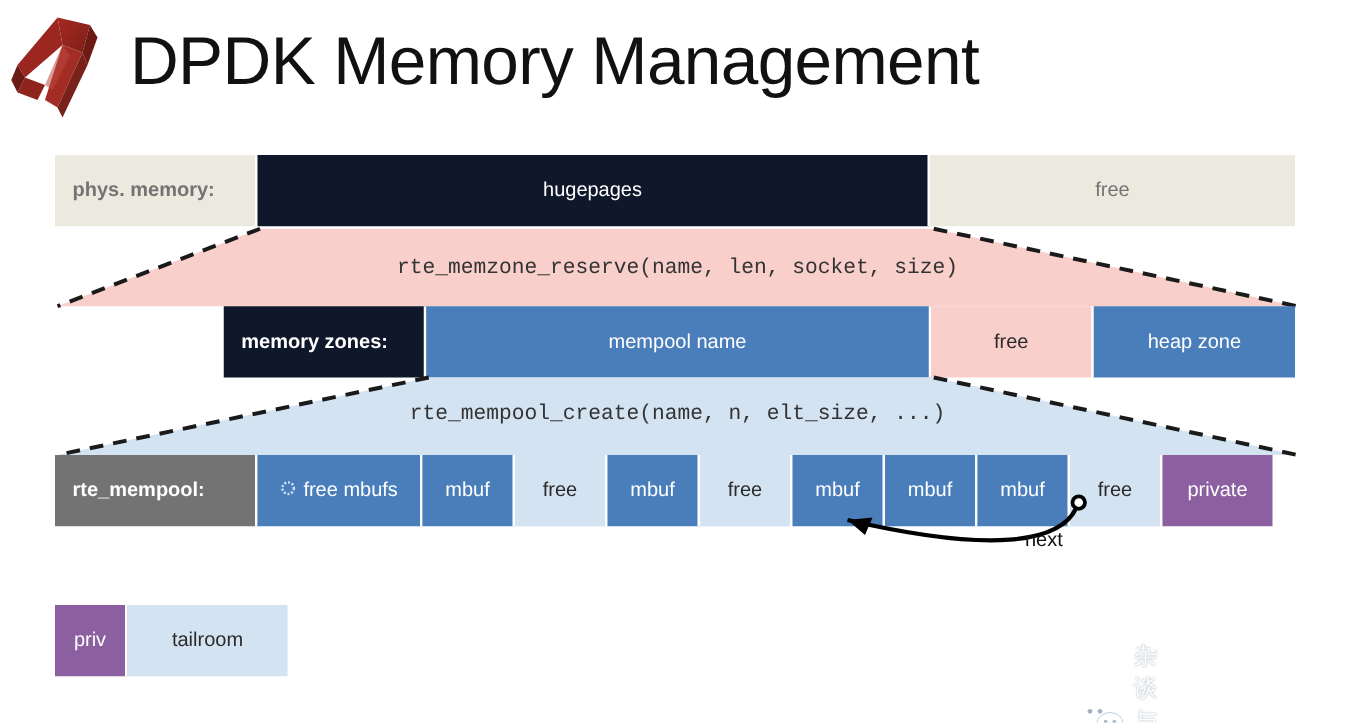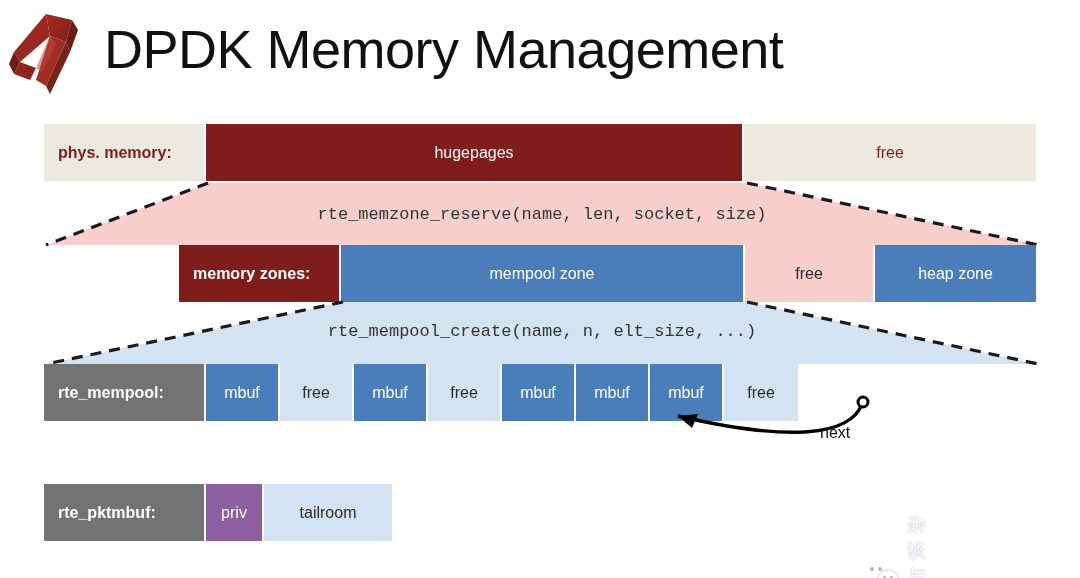--- a/index.html
+++ b/index.html
@@ -24,22 +24,22 @@
   .cell {
     position: relative; height: 57px;
     display: flex; align-items: center; justify-content: center;
     font-size: 16px; color: #ffffff; white-space: nowrap;
     border-right: 2px solid #ffffff;
     overflow: hidden;
   }
   .cell:last-child { border-right: none; }
   .cell.label { font-weight: bold; justify-content: flex-start; padding-left: 14px; font-size: 16px; }
 
-  .c-red    { background: #7f1d1d; color: #fff; }
-  .c-cream  { background: #eceade; color: #7f1d1d; }
+  .c-red    { background: #0f172a; color: #fff; }
+  .c-cream  { background: #eceade; color: #737373; }
   .c-blue   { background: #4a7ebb; color: #fff; }
   .c-pink   { background: #f8cfcb; color: #2b2b2b; }
   .c-ltblue { background: #d4e3f2; color: #2b2b2b; }
   .c-purple { background: #8c5fa0; color: #fff; }
   .c-mpbar  { background: #737373; color: #fff; }
 
   #row-phys    { top: 124px; }
   #row-zones   { top: 245px; justify-content: flex-end; }
   #row-mempool { top: 364px; }
   #row-pktmbuf { top: 484px; }
@@ -119,60 +119,68 @@
     <svg width="1080" height="66" viewBox="0 0 1080 66">
       <polygon points="206,2 745,2 1036,64 44,64" fill="#f8cfcb"></polygon>
       <path d="M206,2 L44,64" stroke="#1a1a1a" stroke-width="3.2" fill="none" stroke-dasharray="11,8"></path>
       <path d="M745,2 L1036,64" stroke="#1a1a1a" stroke-width="3.2" fill="none" stroke-dasharray="11,8"></path>
     </svg>
     <div class="conn-text">rte_memzone_reserve(name, len, socket, size)</div>
   </div>
 
   <div class="row" id="row-zones">
     <div class="cell label c-red" style="width:162px">memory zones:</div>
-    <div class="cell c-blue" style="width:404px">mempool zone</div>
+    <div class="cell c-blue" style="width:404px">mempool name</div>
     <div class="cell c-pink" style="width:130px">free</div>
     <div class="cell c-blue" style="width:161px">heap zone</div>
   </div>
 
   <div class="connector" id="conn2">
     <svg width="1080" height="66" viewBox="0 0 1080 66">
       <polygon points="341,2 745,2 1036,64 44,64" fill="#d4e3f2"></polygon>
       <path d="M341,2 L44,64" stroke="#1a1a1a" stroke-width="3.2" fill="none" stroke-dasharray="11,8"></path>
       <path d="M745,2 L1036,64" stroke="#1a1a1a" stroke-width="3.2" fill="none" stroke-dasharray="11,8"></path>
     </svg>
     <div class="conn-text">rte_mempool_create(name, n, elt_size, ...)</div>
   </div>
 
   <div class="row" id="row-mempool">
     <div class="cell label c-mpbar" style="width:162px">rte_mempool:</div>
 
+    <div class="cell c-blue" style="width:132px">
+      <span class="ring-icon">
+        <svg width="13" height="13" viewBox="0 0 13 13">
+          <circle cx="6.5" cy="6.5" r="4.6" fill="none" stroke="#cfe0f0" stroke-width="2" stroke-dasharray="1.6,1.4"></circle>
+        </svg>
+      </span>
+      <span>free mbufs</span>
+    </div>
 
     <div class="cell c-blue" style="width:74px">mbuf</div>
     <div class="cell c-ltblue" style="width:74px">free</div>
     <div class="cell c-blue" style="width:74px">mbuf</div>
     <div class="cell c-ltblue" style="width:74px">free</div>
     <div class="cell c-blue" style="width:74px">mbuf</div>
     <div class="cell c-blue" style="width:74px">mbuf</div>
     <div class="cell c-blue" style="width:74px">mbuf</div>
     <div class="cell c-ltblue" style="width:74px">free</div>
+    <div class="cell c-purple" style="width:88px">private</div>
   </div>
 
   <div id="next-arrow">
     <svg width="260" height="60" viewBox="0 0 260 60">
       <path d="M222,14 C210,46 150,52 38,26" stroke="#000" stroke-width="3.4" fill="none"></path>
       <polygon points="38,26 58,24 52,38" fill="#000"></polygon>
       <circle cx="223" cy="12" r="5" fill="#fff" stroke="#000" stroke-width="3"></circle>
     </svg>
   </div>
   <div id="next-label">next</div>
 
 
   <div class="row" id="row-pktmbuf">
-    <div class="cell label c-mpbar" style="width:162px">rte_pktmbuf:</div>
     <div class="cell c-purple" style="width:58px">priv</div>
     <div class="cell c-ltblue" style="width:128px">tailroom</div>
   </div>
 
   <div id="watermark">
     <span>
       <svg width="40" height="32" viewBox="0 0 40 32">
         <ellipse cx="14" cy="12" rx="12.5" ry="10.5" fill="#fff" opacity="0.95"></ellipse>
         <polygon points="6,20 4,27 11,23" fill="#fff" opacity="0.95"></polygon>
         <circle cx="10" cy="10" r="1.9" fill="#5b7296"></circle>

